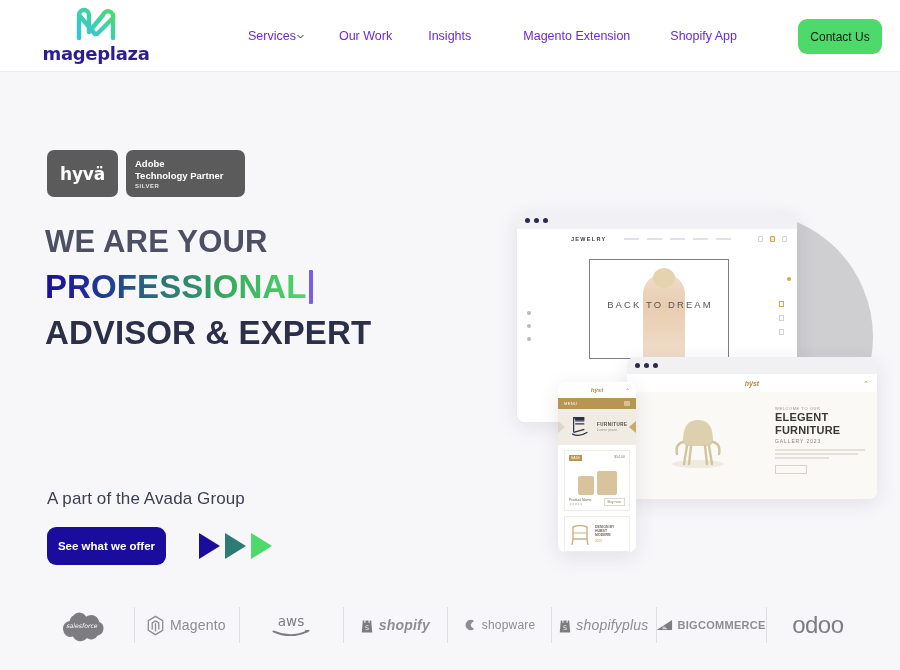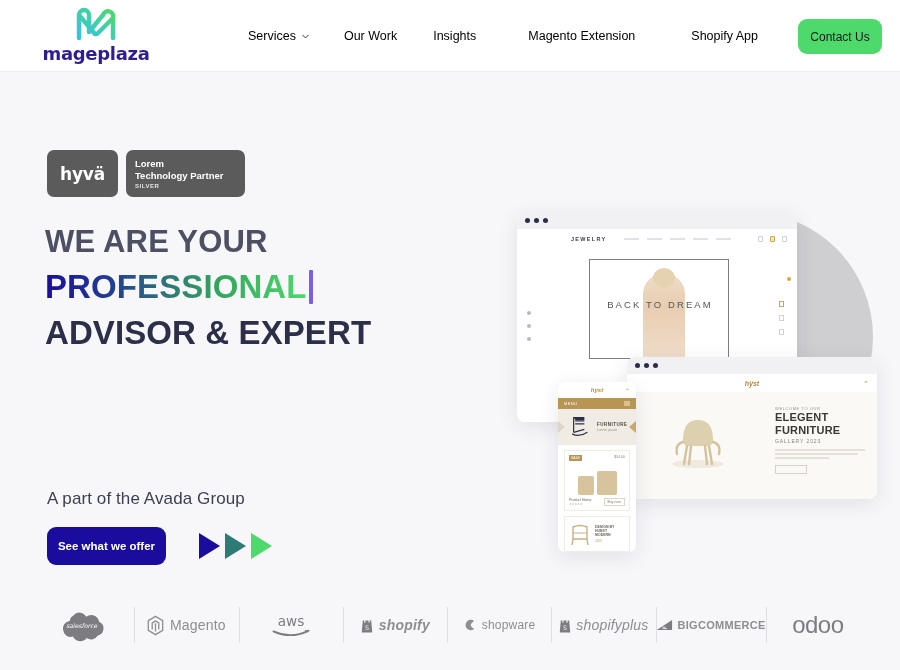--- a/index.html
+++ b/index.html
@@ -29,23 +29,23 @@
   .logo-text {
     font-family: "DejaVu Sans", sans-serif;
     font-size: 18px; font-weight: bold; letter-spacing: -0.3px;
     color: #2d1c92; margin-top: 1px;
   }
   .nav {
     position: absolute; left: 248px; top: 0; height: 72px;
     display: flex; align-items: center; gap: 0;
   }
   .nav-item {
-    font-size: 12.5px; color: #000000; cursor: pointer;
+    font-size: 12.5px; color: #6d28d9; cursor: pointer;
     padding: 6px 0; margin-right: 34px; white-space: nowrap;
-    display: flex; align-items: center; gap: 5px;
+    display: flex; align-items: center; 
   }
   .caret { width: 9px; height: 9px; display: inline-block; }
   .contact-btn {
     position: absolute; right: 18px; top: 19px;
     width: 84px; height: 35px; border-radius: 9px;
     background: #4ed96b; color: #18181f;
     font-size: 12px; display: flex; align-items: center;
     justify-content: center; cursor: pointer; border: none;
     font-family: "Liberation Sans", sans-serif;
   }
@@ -260,39 +260,39 @@
         <svg class="caret" viewBox="0 0 10 10">
           <path d="M2 3.6 L5 6.6 L8 3.6" fill="none" stroke="#35353f" stroke-width="1.1" stroke-linecap="round"></path>
         </svg>
       </div>
       <div class="nav-item" style="margin-right:36px">
         <span>Our Work</span>
       </div>
       <div class="nav-item" style="margin-right:52px">
         <span>Insights</span>
       </div>
-      <div class="nav-item" style="margin-right:56px">
+      <div class="nav-item" style="margin-right:40px">
         <span>Magento Extension</span>
       </div>
       <div class="nav-item">
         <span>Shopify App</span>
       </div>
     </div>
 
     <button class="contact-btn">Contact Us</button>
   </div>
 
   <div class="hero">
 
     <div class="badges">
       <div class="badge badge-hyva">
         <div class="b-title">hyvä</div>
       </div>
       <div class="badge badge-adobe">
-        <div class="b-l1">Lorem</div>
+        <div class="b-l1">Adobe</div>
         <div class="b-l2">Technology Partner</div>
         <div class="b-l3">SILVER</div>
       </div>
     </div>
 
     <div class="headline">
       <div class="h-line1">WE ARE YOUR</div>
       <div class="h-line2">
         <span class="grad-word">PROFESSIONAL</span>
         <span class="cursor-bar"></span>

